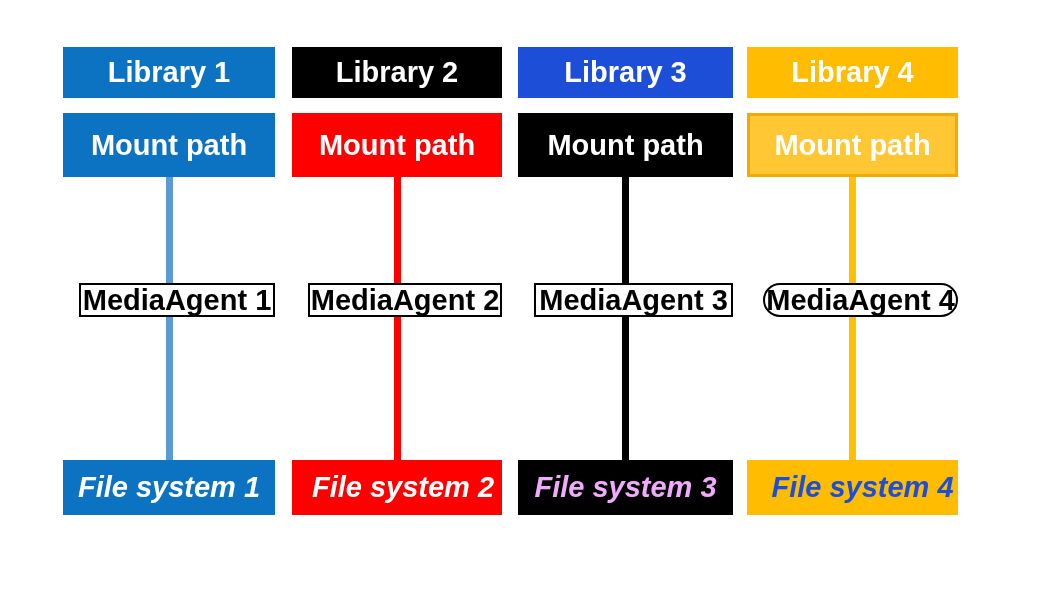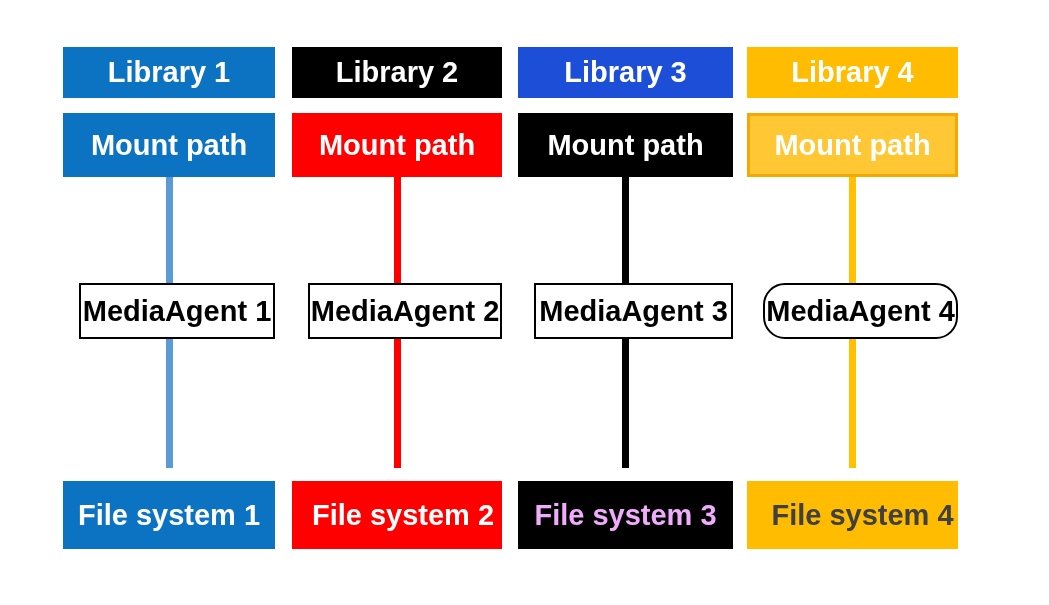--- a/index.html
+++ b/index.html
@@ -33,22 +33,22 @@
     align-items: center;
     justify-content: center;
     font-weight: 700;
     font-size: 29px;
     line-height: 1;
     box-sizing: border-box;
     white-space: nowrap;
   }
   .library-box { top: 0; height: 51px; z-index: 2; }
   .mount-box   { top: 66px; height: 64px; z-index: 2; border: 3px solid transparent; }
-  .agent-box   { top: 236px; height: 56px; z-index: 2; border: 2px solid #000; background: #fff; margin-left: 16px; }
-  .fs-box      { top: 434px; height: 68px; z-index: 2; }
+  .agent-box   { top: 236px; height: 34px; z-index: 2; border: 2px solid #000; background: #fff; margin-left: 16px; }
+  .fs-box      { top: 413px; height: 55px; z-index: 2; font-style: italic; }
 
   .connector {
     position: absolute;
     top: 120px;
     height: 301px;
     width: 7px;
     left: 50%;
     margin-left: -3.5px;
     z-index: 1;
   }
@@ -80,16 +80,16 @@
     <div class="box mount-box" style="background-color: rgb(0, 0, 0); color: rgb(255, 255, 255); border-color: rgb(0, 0, 0);">Mount path</div>
     <div class="box agent-box" style="background-color: rgb(255, 255, 255); color: rgb(0, 0, 0); border-color: rgb(0, 0, 0);">MediaAgent 3</div>
     <div class="box fs-box" style="background-color: rgb(0, 0, 0); color: #f0abfc;">File system 3</div>
   </div>
 
   <div class="column c4">
     <div class="connector" style="background-color: rgb(255, 192, 0);"></div>
     <div class="box library-box" style="background-color: rgb(255, 188, 0); color: rgb(255, 255, 255);">Library 4</div>
     <div class="box mount-box" style="background-color: rgb(255, 199, 51); color: rgb(255, 255, 255); border-color: rgb(245, 168, 0);">Mount path</div>
     <div class="box agent-box" style="background-color: rgb(255, 255, 255); color: rgb(0, 0, 0); border-color: rgb(0, 0, 0); border-radius: 22px;">MediaAgent 4</div>
-    <div class="box fs-box" style="background-color: rgb(255, 188, 0); color: #404040; padding-left: 20px;">File system 4</div>
+    <div class="box fs-box" style="background-color: rgb(255, 188, 0); color: #1d4ed8; padding-left: 20px;">File system 4</div>
   </div>
 
 </div>
 
 </body></html>

